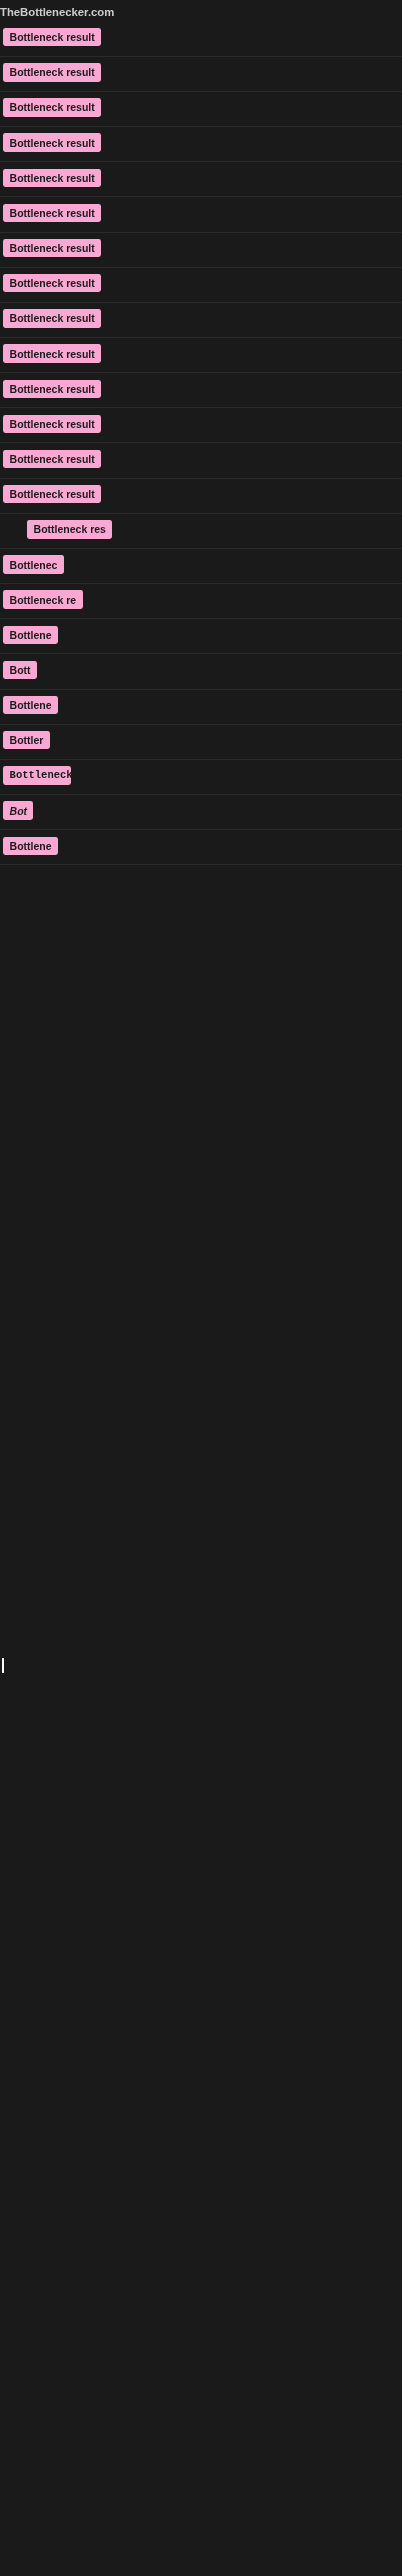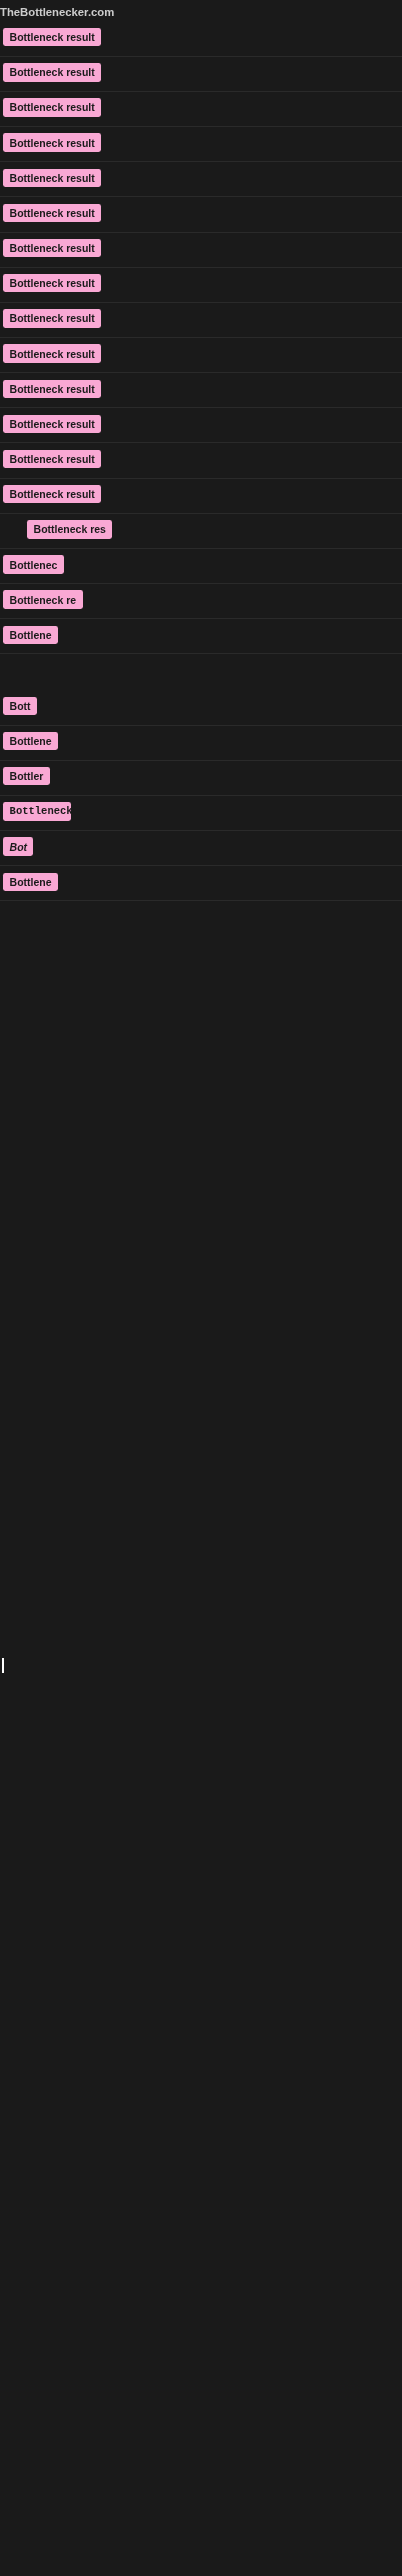--- a/index.html
+++ b/index.html
@@ -68,21 +68,21 @@
     <div class="result-row"><span class="bottleneck-tag" style="max-width: 113px;">Bottleneck result</span></div>
     <div class="result-row"><span class="bottleneck-tag" style="max-width: 113px;">Bottleneck result</span></div>
     <div class="result-row"><span class="bottleneck-tag" style="max-width: 113px;">Bottleneck result</span></div>
     <div class="result-row"><span class="bottleneck-tag" style="max-width: 113px;">Bottleneck result</span></div>
     <div class="result-row"><span class="bottleneck-tag" style="max-width: 113px;">Bottleneck result</span></div>
     <div class="result-row"><span class="bottleneck-tag" style="max-width: 113px;">Bottleneck result</span></div>
     <div class="result-row"><span class="bottleneck-tag" style="max-width: 93px; margin-left: 24px;">Bottleneck res</span></div>
     <div class="result-row"><span class="bottleneck-tag" style="max-width: 64px;">Bottlenec</span></div>
     <div class="result-row"><span class="bottleneck-tag" style="max-width: 81px;">Bottleneck re</span></div>
     <div class="result-row"><span class="bottleneck-tag" style="max-width: 60px;">Bottlene</span></div>
-    <div class="result-row"><span class="bottleneck-tag" style="max-width: 36px; margin-top: 36px;">Bott</span></div>
+    <div class="result-row"><span class="bottleneck-tag" style="max-width: 36px;">Bott</span></div>
     <div class="result-row"><span class="bottleneck-tag" style="max-width: 60px;">Bottlene</span></div>
     <div class="result-row"><span class="bottleneck-tag" style="max-width: 48px; text-align: center;">Bottler</span></div>
     <div class="result-row"><span class="bottleneck-tag" style="max-width: 68px; font-family: Liberation Mono, monospace;">Bottleneck</span></div>
     <div class="result-row"><span class="bottleneck-tag" style="max-width: 31px; font-style: italic;">Bot</span></div>
     <div class="result-row"><span class="bottleneck-tag" style="max-width: 60px;">Bottlene</span></div>
   </div>
 
 <div style="height: 483px;"></div>
 
 <div class="cursor-line" id="cursor-el" style="top: 1658px;"></div>

